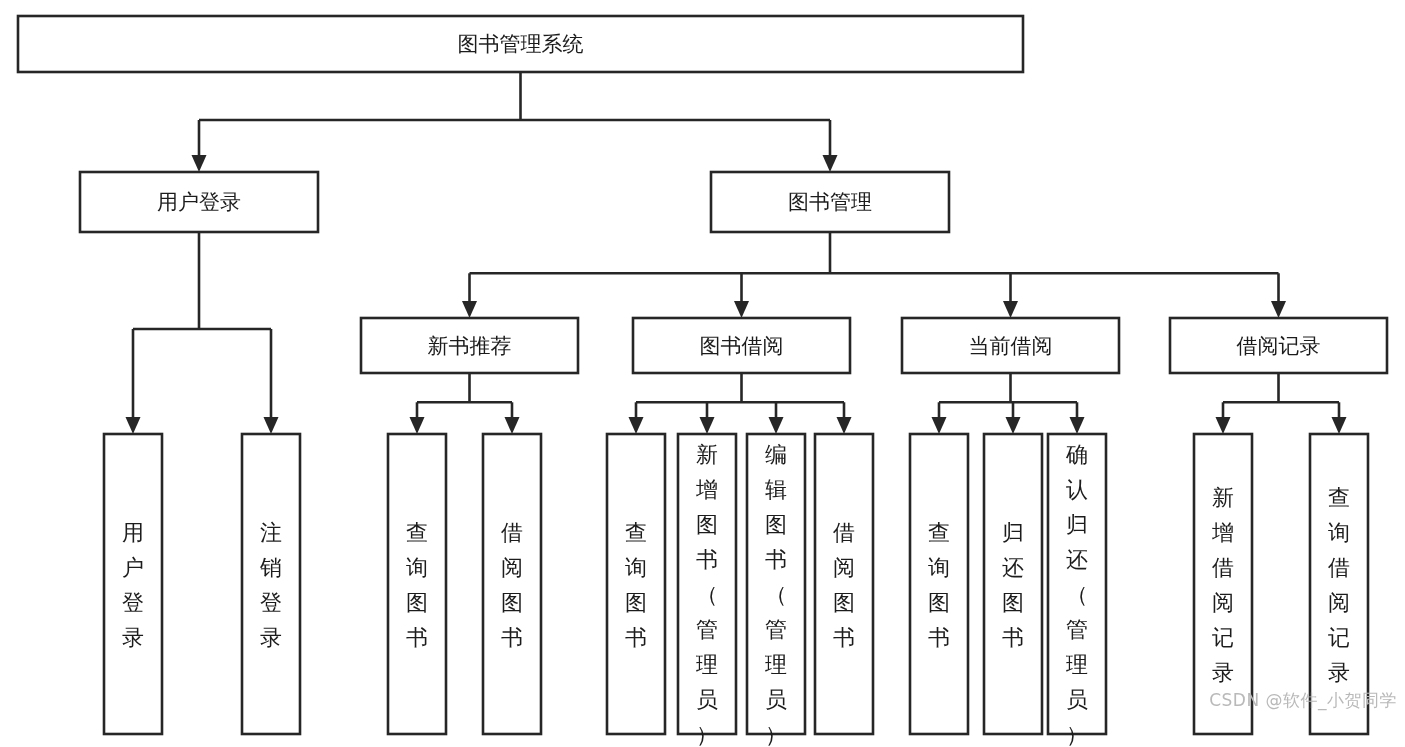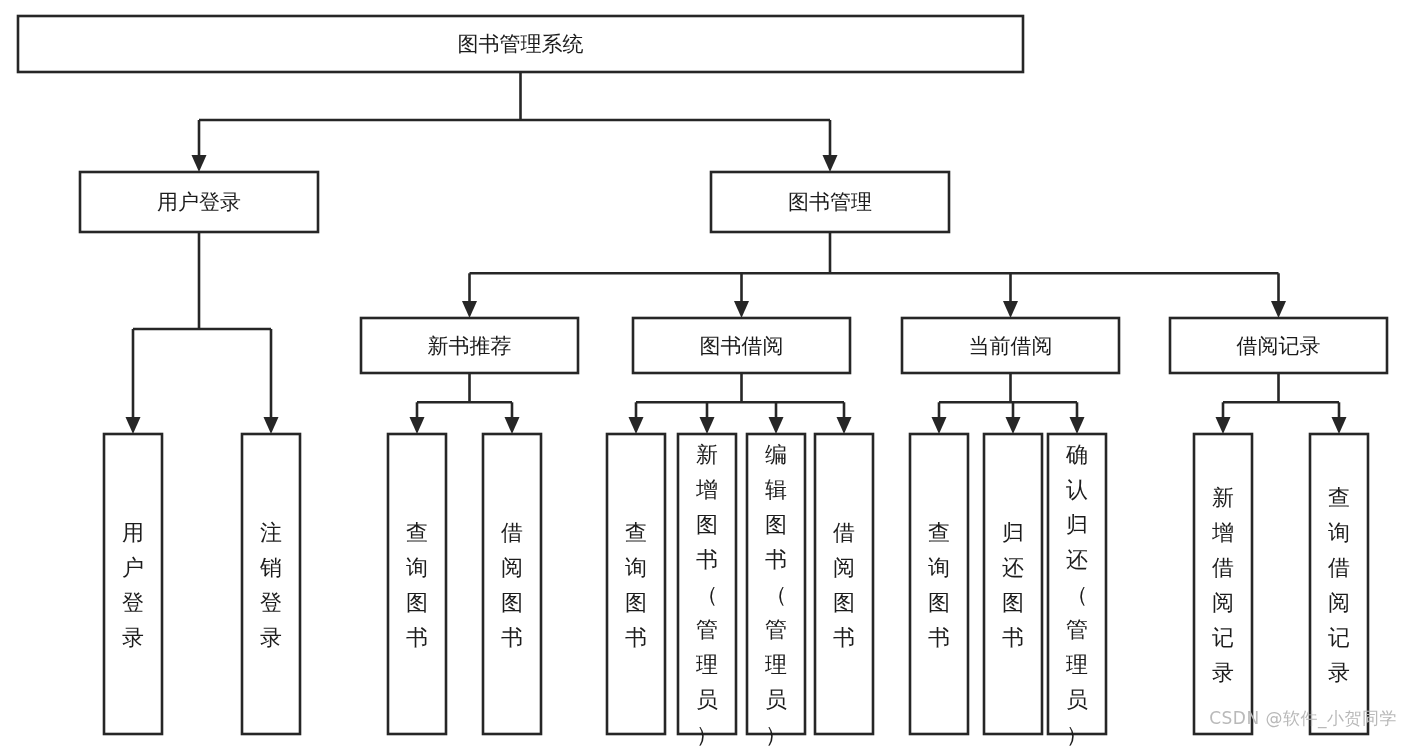--- a/index.html
+++ b/index.html
@@ -52,21 +52,21 @@
   }
   .node-label-v {
     font-family: "DejaVu Sans", "Liberation Sans", sans-serif;
     font-size: 22px;
     fill: #1c1c1c;
     text-anchor: middle;
   }
   .watermark {
     position: absolute;
     right: 8px;
-    bottom: 0;
+    bottom: 18px;
     font-family: "DejaVu Sans", "Liberation Sans", sans-serif;
     font-size: 17px;
     color: #b9b9b9;
     letter-spacing: 0.5px;
     white-space: nowrap;
     user-select: none;
   }
 </style>
 </head>
 <body>

